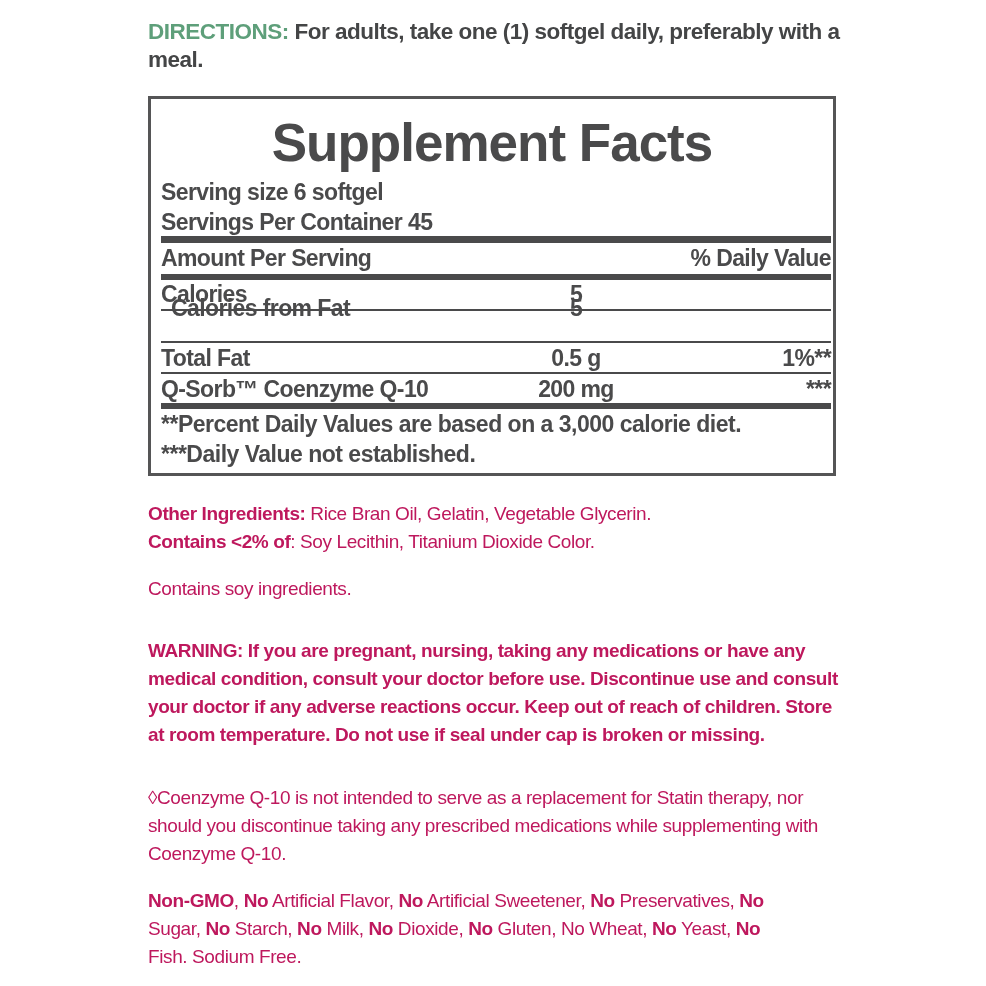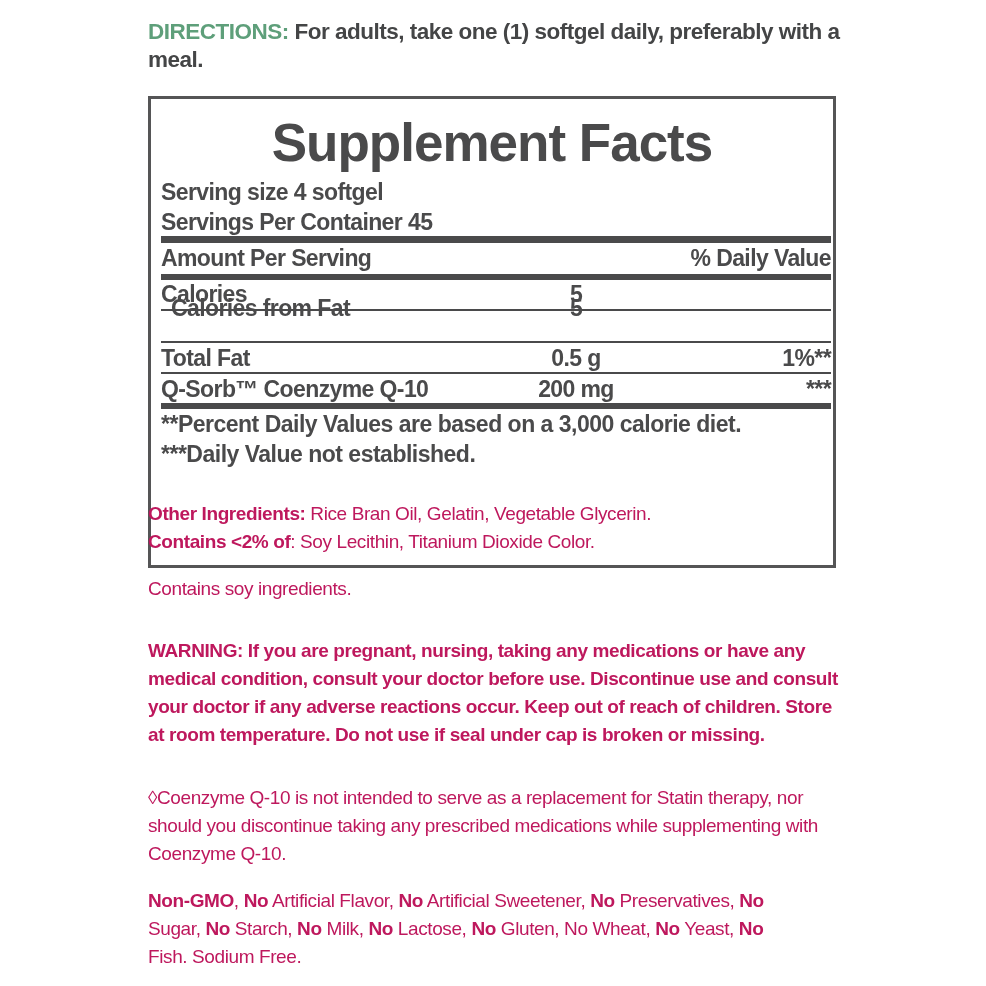--- a/index.html
+++ b/index.html
@@ -31,21 +31,21 @@
     }
     .directions .label {
       color: #5e9f7a;
     }
 
     .facts-box {
       position: absolute;
       left: 148px;
       top: 96px;
       width: 688px;
-      height: 472px;
+      height: 380px;
       border: 3px solid #555556;
       box-sizing: border-box;
       background: #fff;
     }
     .facts-title {
       position: absolute;
       left: 0;
       right: 0;
       top: 12px;
       text-align: center;
@@ -117,21 +117,21 @@
 </head>
 <body>
 
 <div class="page">
   <p class="directions"><span class="label">DIRECTIONS:</span><span> For adults, take one (1) softgel daily, preferably with a meal.</span></p>
 </div>
 
 <div class="facts-box">
   <div class="facts-title">Supplement Facts</div>
   <div class="serving">
-    <div>Serving size 4 softgel</div>
+    <div>Serving size 6 softgel</div>
     <div>Servings Per Container 45</div>
   </div>
 
   <div class="rule thick" style="top:137px;"></div>
 
   <div class="row" style="top:144px;">
     <span class="name">Amount Per Serving</span>
     <span class="dv">% Daily Value</span>
   </div>
 
@@ -177,14 +177,14 @@
 
 <p class="para" style="top:575px;">Contains soy ingredients.</p>
 
 <p class="para bold" style="top:623px; width:700px;">
   <span>WARNING:</span><span> If you are pregnant, nursing, taking any medications or have any medical condition, consult your doctor before use. Discontinue use and consult your doctor if any adverse reactions occur. Keep out of reach of children. Store at room temperature. Do not use if seal under cap is broken or missing.</span>
 </p>
 
 <p class="para" style="top:784px; width:680px;">◊Coenzyme Q-10 is not intended to serve as a replacement for Statin therapy, nor should you discontinue taking any prescribed medications while supplementing with Coenzyme Q-10.</p>
 
 <p class="para" style="top:887px; width:640px;">
-  <b>Non-GMO</b><span>, </span><b>No</b><span> Artificial Flavor, </span><b>No</b><span> Artificial Sweetener, </span><b>No</b><span> Preservatives, </span><b>No</b><span> Sugar, </span><b>No</b><span> Starch, </span><b>No</b><span> Milk, </span><b>No</b><span> Lactose, </span><b>No</b><span> Gluten, No Wheat, </span><b>No</b><span> Yeast, </span><b>No</b><span> Fish. Sodium Free.</span>
+  <b>Non-GMO</b><span>, </span><b>No</b><span> Artificial Flavor, </span><b>No</b><span> Artificial Sweetener, </span><b>No</b><span> Preservatives, </span><b>No</b><span> Sugar, </span><b>No</b><span> Starch, </span><b>No</b><span> Milk, </span><b>No</b><span> Dioxide, </span><b>No</b><span> Gluten, No Wheat, </span><b>No</b><span> Yeast, </span><b>No</b><span> Fish. Sodium Free.</span>
 </p>
 
 </body></html>

